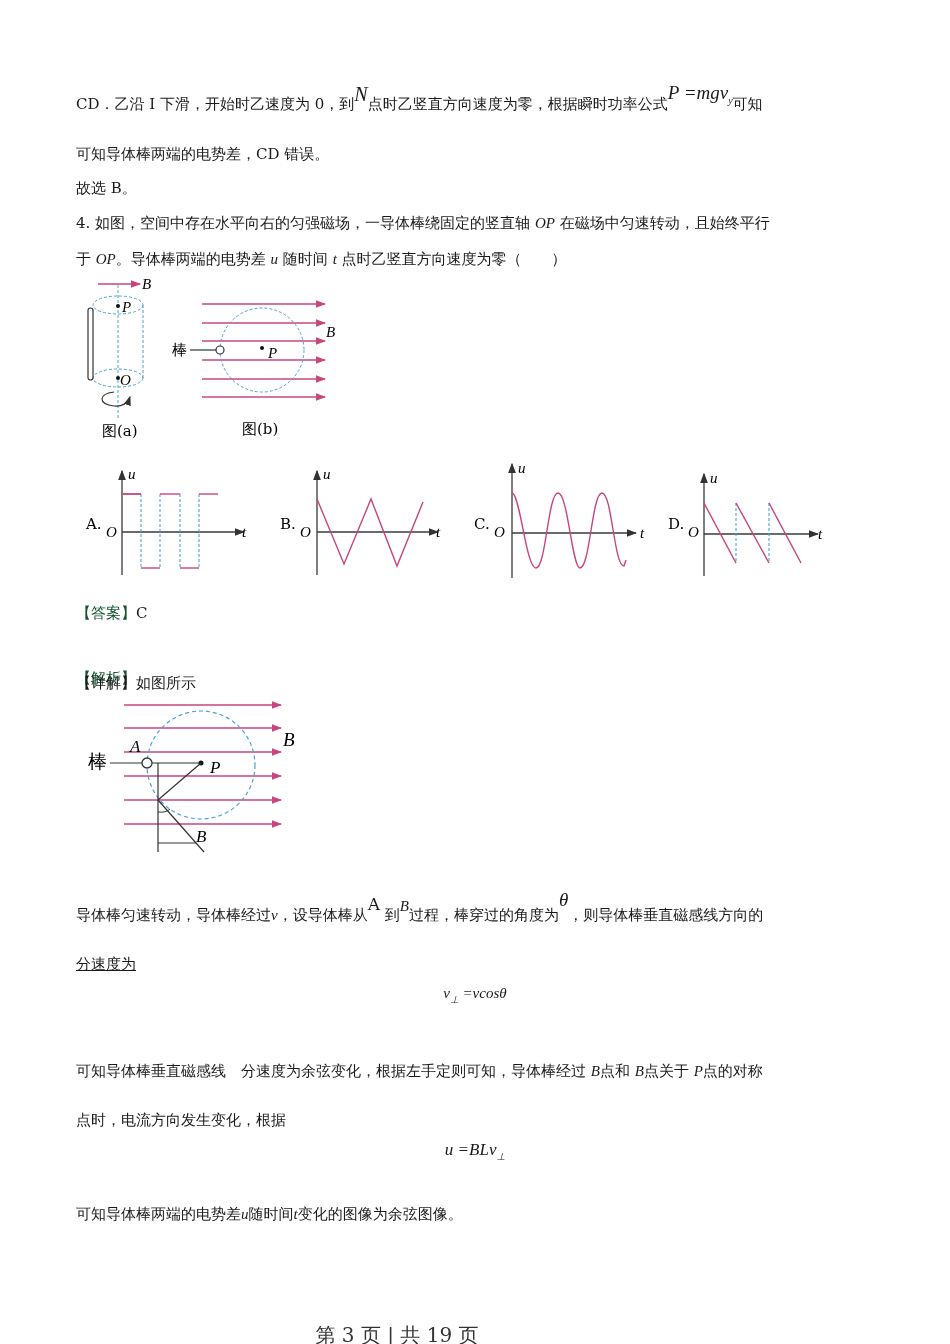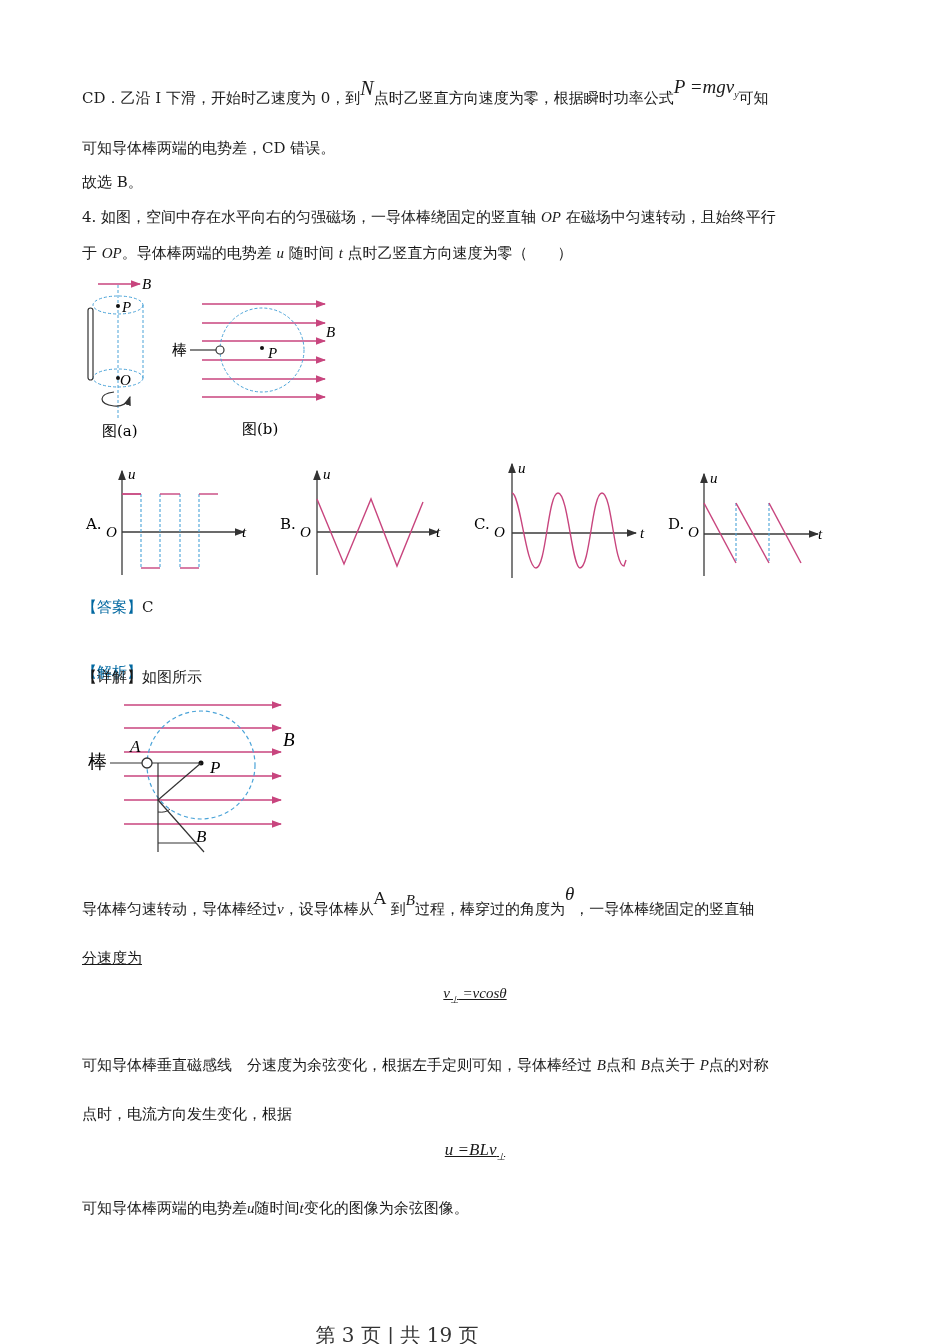--- a/index.html
+++ b/index.html
@@ -1,25 +1,25 @@
 <!DOCTYPE html>
 <html><head>
 <meta charset="utf-8">
 <style>
   html, body { margin:0; padding:0; background:#ffffff; }
   body { width:950px; height:1344px; position:relative; overflow:hidden;
          font-family: "DejaVu Serif", "Liberation Serif", serif; color:#1a1a1a; }
-  .line { position:absolute; left:82px; font-size:15px; white-space:nowrap; line-height:16px;text-align:center; }
+  .line { position:absolute; left:76px; font-size:15px; white-space:nowrap; line-height:28px;text-align:center; }
   .it { font-style:italic; font-family:"Liberation Serif", serif; }
   .math { font-family:"Liberation Serif", serif; font-style:italic; }
   .bigN { font-size:20px; position:relative; top:-8px; }
   .sup-math { font-size:19px; position:relative; top:-10px; }
   .sub { font-size:10px; position:relative; top:5px; }
-  .blue-tag { color:#0369a1; }
-  .center { position:absolute; left:0; width:950px; text-align:center; font-size:15px;text-decoration:underline; }
+  .blue-tag { color:#14532d; }
+  .center { position:absolute; left:0; width:950px; text-align:center; font-size:15px; }
   svg { position:absolute; overflow:visible; }
   .fig-text { font-family:"Liberation Serif", serif; }
   .footer { position:absolute; top:1322px; left:0; width:794px; text-align:center; font-size:20px; color:#333; }
 </style>
 </head>
 <body>
 
 <div class="line" style="top:88px;">
   <span>CD．乙沿 I 下滑，开始时乙速度为 0，到</span><span class="math bigN">N</span><span>点时乙竖直方向速度为零，根据瞬时功率公式</span><span class="math sup-math"><span>P =mgv</span><span class="sub">y</span></span><span>可知</span>
 </div>
@@ -167,21 +167,21 @@
   <text class="fig-text" x="197" y="51" font-size="19" font-style="italic">B</text>
   <line x1="72" y1="68" x2="72" y2="157" stroke="#333" stroke-width="1.2"></line>
   <line x1="72" y1="105" x2="115" y2="68" stroke="#333" stroke-width="1.2"></line>
   <line x1="72" y1="105" x2="118" y2="157" stroke="#333" stroke-width="1.2"></line>
   <line x1="72" y1="148" x2="110" y2="148" stroke="#333" stroke-width="1.2"></line>
   <path d="M72,117 Q80,118 84,114" fill="none" stroke="#333" stroke-width="1"></path>
   <text class="fig-text" x="110" y="147" font-size="17" font-style="italic">B</text>
 </svg>
 
 <div class="line" style="top:900px;">
-  <span>导体棒匀速转动，导体棒经过</span><span class="it">v</span><span>，设导体棒从</span><span style="position:relative;top:-10px;font-size:17px;">A</span> <span>到</span><span class="it" style="position:relative;top:-9px;">B</span><span>过程，棒穿过的角度为</span><span class="it" style="position:relative;top:-14px;font-size:19px;">θ</span><span>，一导体棒绕固定的竖直轴</span>
+  <span>导体棒匀速转动，导体棒经过</span><span class="it">v</span><span>，设导体棒从</span><span style="position:relative;top:-10px;font-size:17px;">A</span> <span>到</span><span class="it" style="position:relative;top:-9px;">B</span><span>过程，棒穿过的角度为</span><span class="it" style="position:relative;top:-14px;font-size:19px;">θ</span><span>，则导体棒垂直磁感线方向的</span>
 </div>
 <div class="line" style="top:950px;text-decoration:underline;">分速度为</div>
 <div class="center math" style="top:985px;">
   <span>v</span><span class="sub">⊥</span><span> =vcosθ</span>
 </div>
 
 <div class="line" style="top:1057px;">
   <span>可知导体棒垂直磁感线　分速度为余弦变化，根据左手定则可知，导体棒经过</span> <span class="it">B</span><span>点和</span> <span class="it">B</span><span>点关于</span> <span class="it">P</span><span>点的对称</span>
 </div>
 <div class="line" style="top:1106px;">点时，电流方向发生变化，根据</div>

